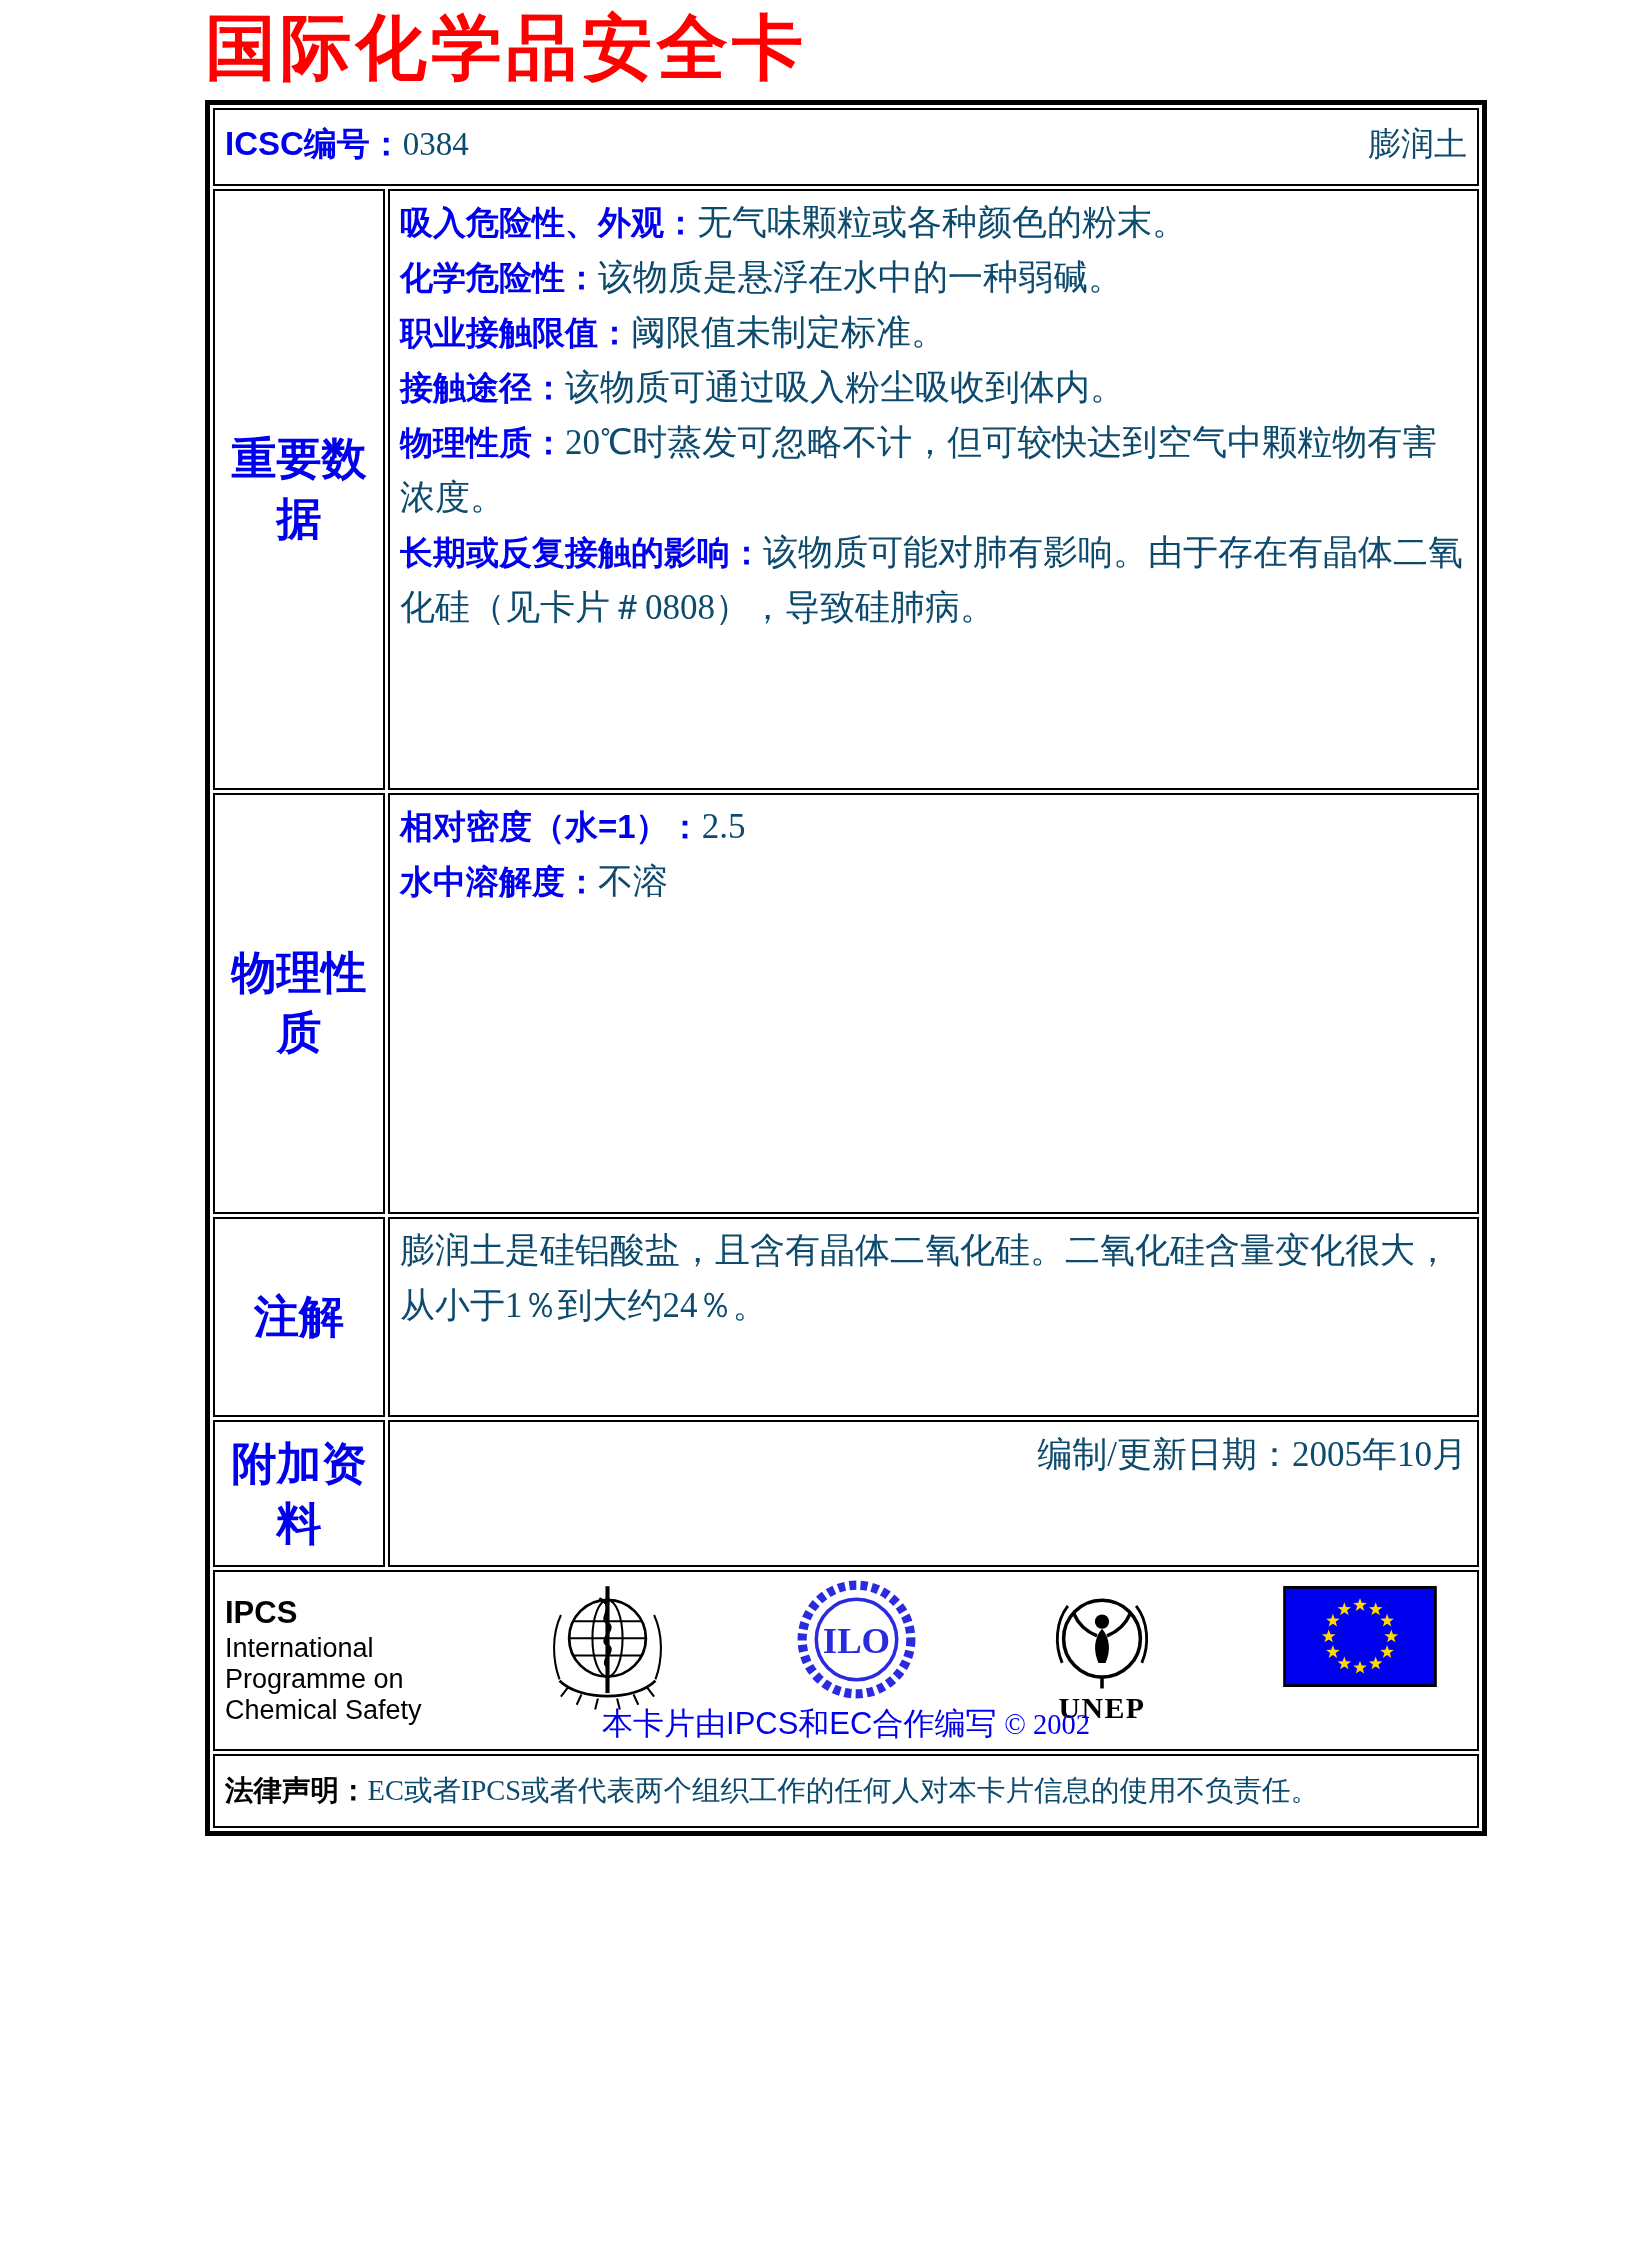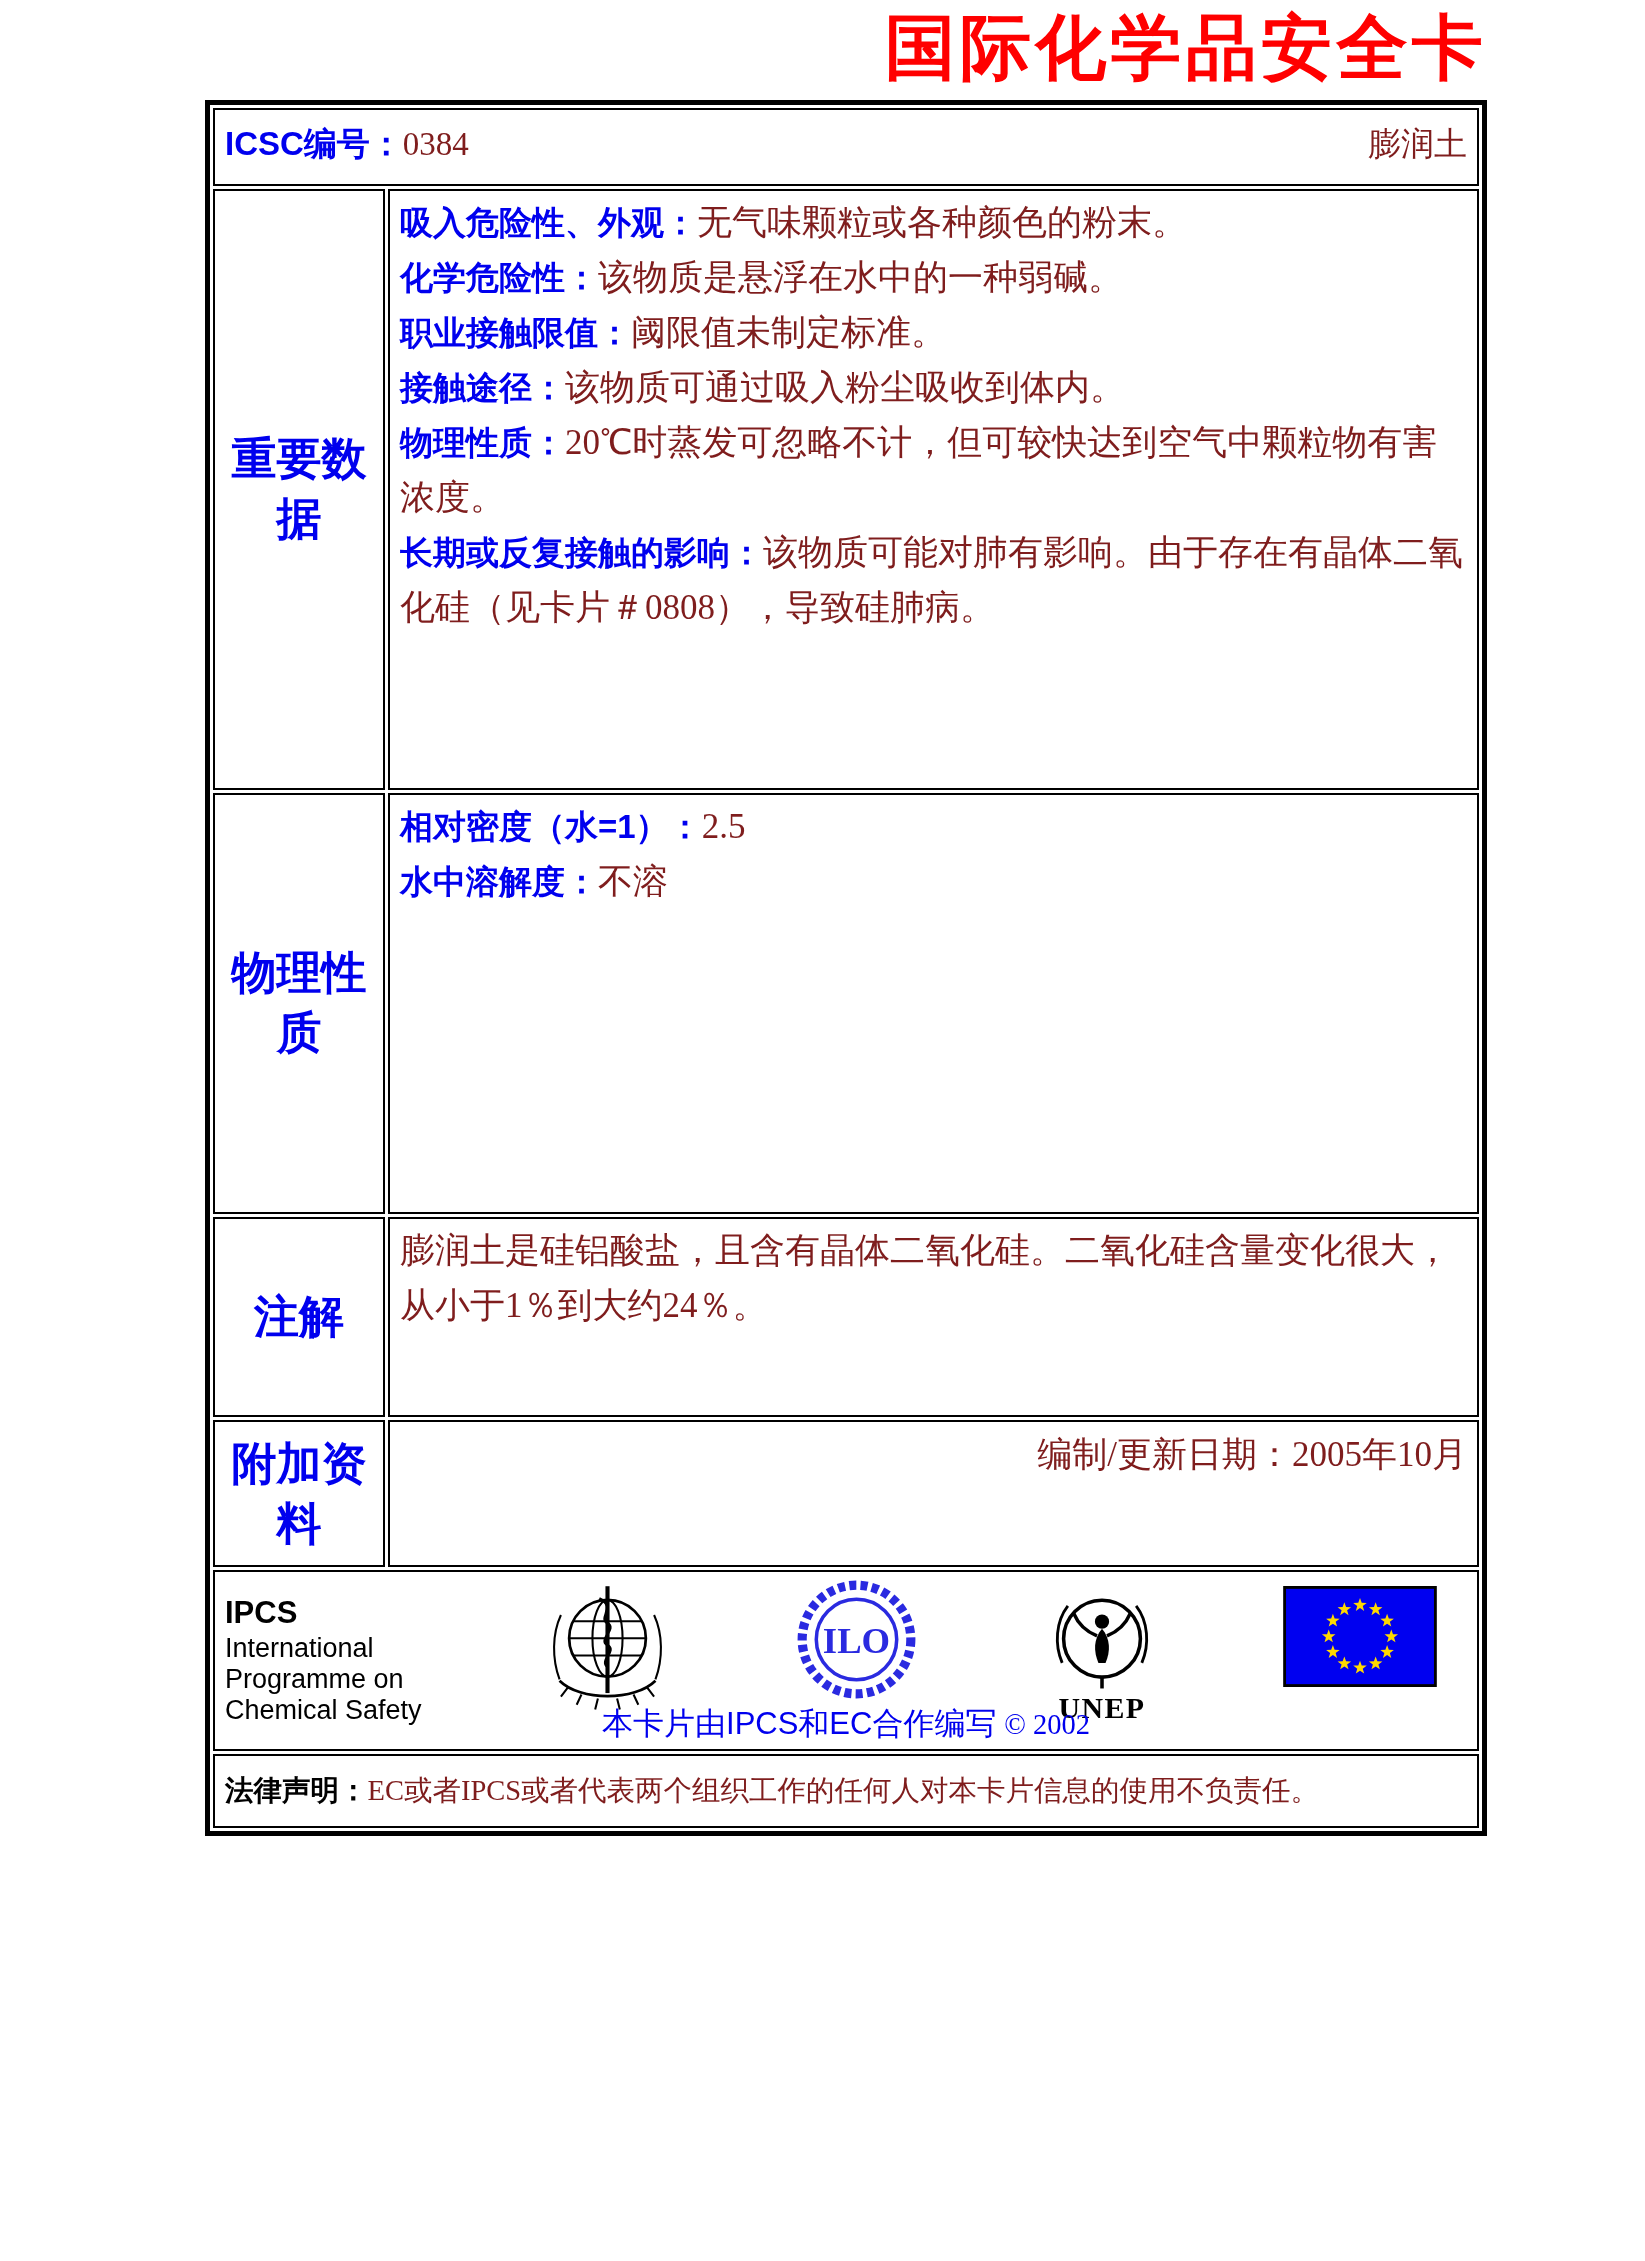--- a/index.html
+++ b/index.html
@@ -1,37 +1,37 @@
 <!DOCTYPE html>
 <html style="font-size:11.4px"><head>
 <meta charset="utf-8">
 <style>
   html,body{margin:0;padding:0;background:#ffffff;}
   .page{position:relative;width:1645px;height:2261px;background:#ffffff;overflow:hidden;
         font-family:"Liberation Serif", serif;color:#000;}
-  .doc-title{position:absolute;top:11.4px;left:205px;width:1282px;text-align:right;
+  .doc-title{position:absolute;top:11.4px;left:205px;width:1282px;text-align:left;
         font-size:71px;font-weight:bold;color:#FF0000;letter-spacing:4.3px;line-height:1.05;
         font-family:"Liberation Serif", serif;}
   table.card{position:absolute;top:100px;left:205px;width:1282px;
         border:5.7px solid #000;border-collapse:separate;border-spacing:3.6px;
         table-layout:fixed;background:#fff;}
   td{border:2.1px solid #000;vertical-align:top;background:#fff;padding:0;}
   td.label-cell{vertical-align:middle;text-align:center;
         color:#0000EE;font-weight:bold;font-size:45px;
         font-family:"Liberation Sans", sans-serif;}
   td.content-cell{padding:4.3px 10px;}
   td.span-cell{padding:4.3px 10px;}
   .r1{height:65px;} .r2{height:589px;} .r3{height:408px;} .r4{height:144px;}
   .r5{height:188px;} .r6{height:134px;text-align:right;} .r7{height:177px;} .r8{height:59px;}
   .icsc-row{display:flex;justify-content:space-between;align-items:flex-start;
         font-size:33px;line-height:60px;}
   .icsc-left{white-space:nowrap;}
   .k{color:#0000EE;font-weight:bold;font-family:"Liberation Sans", sans-serif;font-size:33px;}
   .content-cell p{margin:0;font-size:35px;line-height:55px;color:#000;}
-  .plain{color:#7f1d1d;font-family:"Liberation Serif", serif;}
+  .plain{color:#0c4a6e;font-family:"Liberation Serif", serif;}
   .logos-cell{position:relative;}
   .logos-flex{display:flex;justify-content:space-between;align-items:flex-start;
         padding:4.3px 40px 0 10px;}
   .ipcs-block{margin-top:17px;font-family:"Liberation Sans", sans-serif;line-height:31px;}
   .ipcs-acronym{font-size:31px;font-weight:bold;line-height:40px;}
   .ipcs-line{font-size:27px;}
   .credit-line{position:absolute;left:0;bottom:4.3px;width:100%;text-align:center;
         color:#0000EE;font-size:31px;}
   .credit-bold{font-weight:normal;font-family:"Liberation Sans", sans-serif;}
   .credit-year{font-weight:normal;font-family:"Liberation Serif", serif;font-size:28.5px;}

